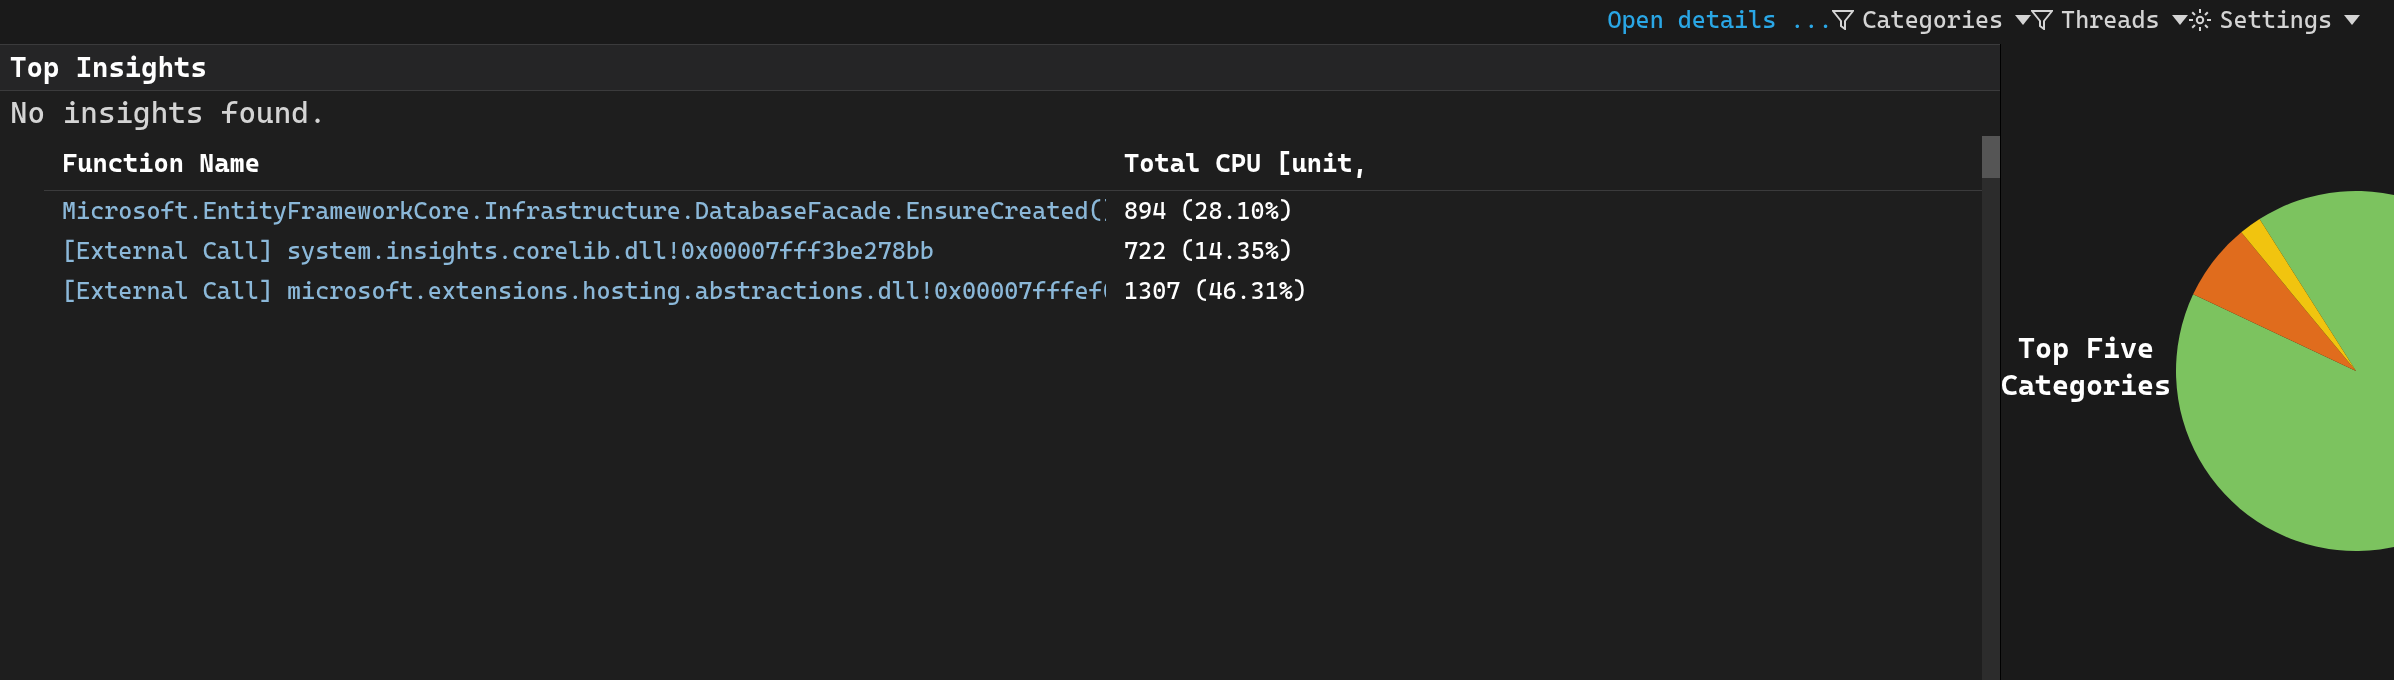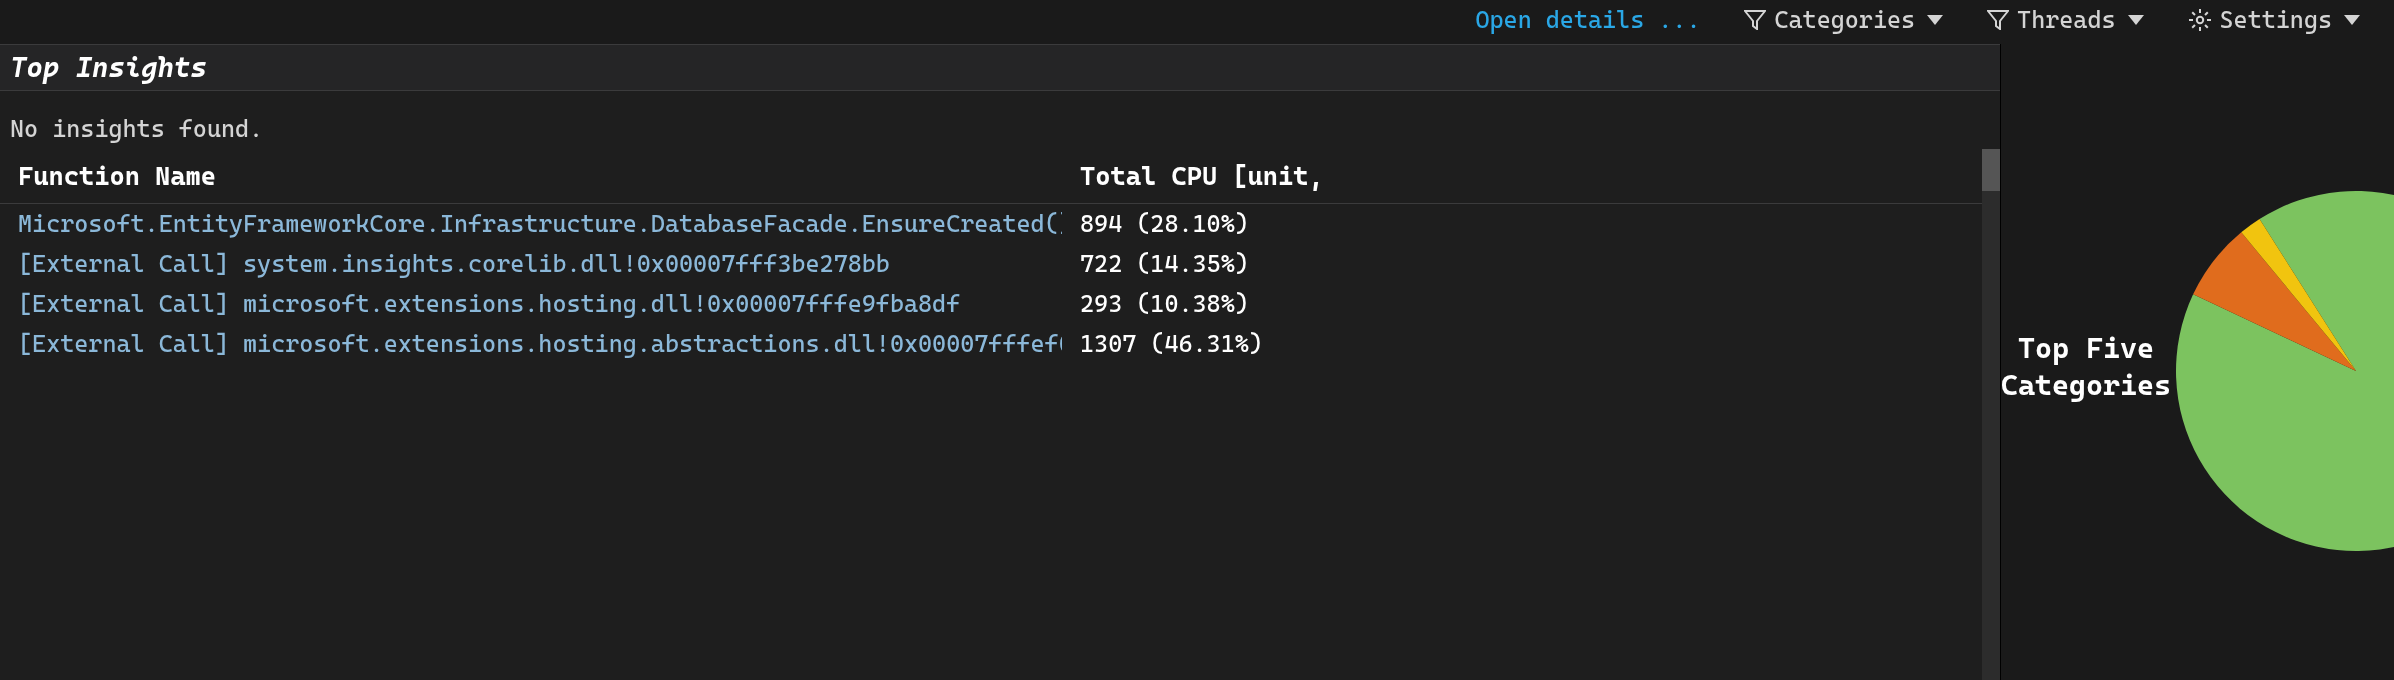--- a/index.html
+++ b/index.html
@@ -23,21 +23,20 @@
     color:var(--text);
     font-family:"Cascadia Mono","Consolas","Menlo",monospace;
     font-size:24px;
     overflow:hidden;
   }
   
   .toolbar{
     display:flex;
     justify-content:flex-end;
     align-items:center;
-    gap:44px;
     padding:6px 34px 10px 0;
     background:var(--bg-darker);
     height:44px;
   }
   .tb-link{
     color:var(--accent);
     cursor:pointer;
   }
   .tb-item{
     display:flex;
@@ -81,37 +80,37 @@
   
   .section-header{
     font-weight:bold;
     color:var(--text-bright);
     font-size:28px;
     padding:6px 10px 6px 10px;
     border-top:1px solid var(--border);
     border-bottom:1px solid var(--border);
     background:var(--panel);
   }
-  .section-header:first-child{border-top:none;font-style:italic;}
+  .section-header:first-child{border-top:none;}
   .insights-body{
     padding:4px 10px 6px 10px;
-    font-size:24px;
+    font-size:30px;
     color:var(--text);
-    margin-top:20px;
   }
   
   .table-wrap{
     flex:1 1 auto;
     overflow:hidden;
     position:relative;
   }
   table{
     width:100%;
     border-collapse:collapse;
     table-layout:fixed;
+    margin-left:44px;
   }
   th{
     text-align:left;
     font-weight:bold;
     color:var(--text-bright);
     font-size:26px;
     padding:12px 0 12px 18px;
     border-bottom:1px solid var(--border);
     white-space:nowrap;
     overflow:hidden;
@@ -218,24 +217,20 @@
         <tbody>
           <tr>
             <td class="fn-name">Microsoft.EntityFrameworkCore.Infrastructure.DatabaseFacade.EnsureCreated()</td>
             <td class="fn-cpu">894 (28.10%)</td>
           </tr>
           <tr>
             <td class="fn-name">[External Call] system.insights.corelib.dll!0x00007fff3be278bb</td>
             <td class="fn-cpu">722 (14.35%)</td>
           </tr>
           <tr>
-            <td class="fn-name">[External Call] microsoft.extensions.hosting.dll!0x00007fffe9fba8df</td>
-            <td class="fn-cpu">293 (10.38%)</td>
-          </tr>
-          <tr>
             <td class="fn-name">[External Call] microsoft.extensions.hosting.abstractions.dll!0x00007fffef056573</td>
             <td class="fn-cpu">1307 (46.31%)</td>
           </tr>
         </tbody>
       </table>
     </div>
   </div>
 
   <div class="right">
     <div class="right-title">

